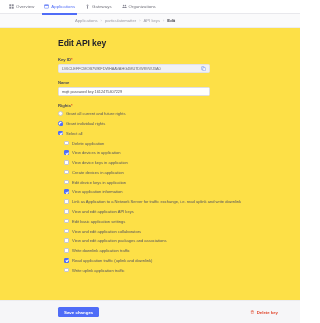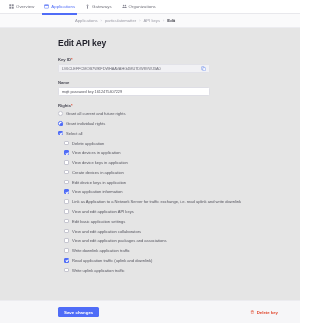--- a/index.html
+++ b/index.html
@@ -43,21 +43,21 @@
     display: flex; align-items: center;
     padding-left: 75px;
   }
   .crumbs { display: flex; align-items: center; gap: 3px; font-size: 4.2px; }
   .crumb { color: #9a9aa5; }
   .crumb.current { color: #3a3a44; font-weight: bold; }
   .crumb-sep { color: #c2c2cc; font-size: 4px; }
 
   
   .content {
-    flex: 1 1 auto; background: #e5e5e5;
+    flex: 1 1 auto; background: #fde047;
     padding: 10px 0 0 0; overflow: hidden;
     position: relative;
   }
   .inner { padding-left: 58px; padding-right: 22px; }
 
   h1.page-title {
     font-size: 8.6px; font-weight: bold; color: #1f1f29;
     letter-spacing: -.1px; margin-bottom: 9px;
   }
 

